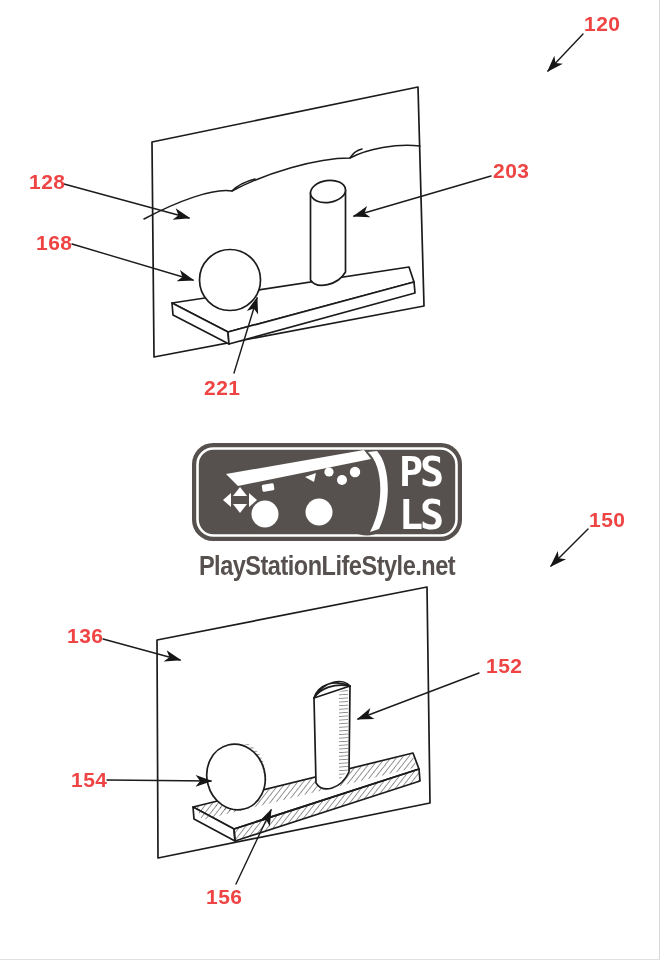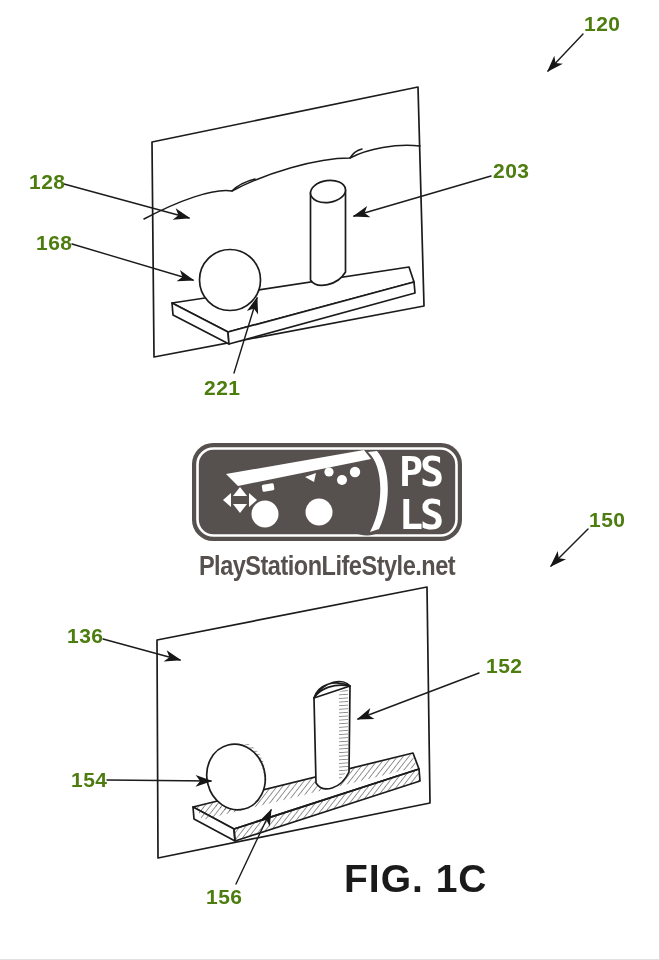--- a/index.html
+++ b/index.html
@@ -3,21 +3,21 @@
 <meta charset="utf-8">
 <style>
   html,body{margin:0;padding:0;background:#ffffff;}
   #page{
     position:relative;width:660px;height:960px;background:#ffffff;overflow:hidden;
     font-family:"Liberation Sans",sans-serif;color:#141414;
     border-right:1px solid #d8d8d8;border-bottom:1px solid #e0e0e0;box-sizing:border-box;
   }
   #lineart{position:absolute;left:0;top:0;}
   .ref{
-    position:absolute;font-size:21px;font-weight:600;letter-spacing:0.5px;color:#4d7c0f;
+    position:absolute;font-size:21px;font-weight:600;letter-spacing:0.5px;color:#ef4444;
     line-height:1;white-space:nowrap;
   }
   .caption{
     position:absolute;font-size:39px;font-weight:600;letter-spacing:1px;color:#1a1a1a;
     line-height:1;white-space:nowrap;
   }
   #watermark{position:absolute;left:172px;top:443px;width:270px;margin-left:20px;}
   #wm-site{
     width:270px;text-align:center;margin-top:4px;
     font-size:24px;font-weight:600;color:#56514e;
@@ -111,21 +111,20 @@
   <div class="ref" style="left:29px;top:171px">128</div>
   <div class="ref" style="left:36px;top:232px">168</div>
   <div class="ref" style="left:493px;top:160px">203</div>
   <div class="ref" style="left:204px;top:377px">221</div>
 
   <div class="ref" style="left:589px;top:509px">150</div>
   <div class="ref" style="left:67px;top:625px">136</div>
   <div class="ref" style="left:71px;top:769px">154</div>
   <div class="ref" style="left:486px;top:655px">152</div>
   <div class="ref" style="left:206px;top:886px">156</div>
-  <div class="caption" style="left:344px;top:859px">FIG. 1C</div>
 
   <div id="watermark">
     <svg width="270" height="98" viewBox="0 0 270 98">
 
       <rect x="0" y="0" width="270" height="98" rx="21" fill="#56514e"></rect>
       <rect x="5.5" y="5.5" width="259" height="87" rx="16" fill="none" stroke="#ffffff" stroke-width="2.6"></rect>
 
       <path d="M30,62 C20,34 38,22 58,25 L180,9 L200,18 C219,28 218,44 206,54 L196,80
                C190,93 174,96 158,88 L62,88 C45,96 35,82 30,62 Z" fill="#56514e"></path>
 

